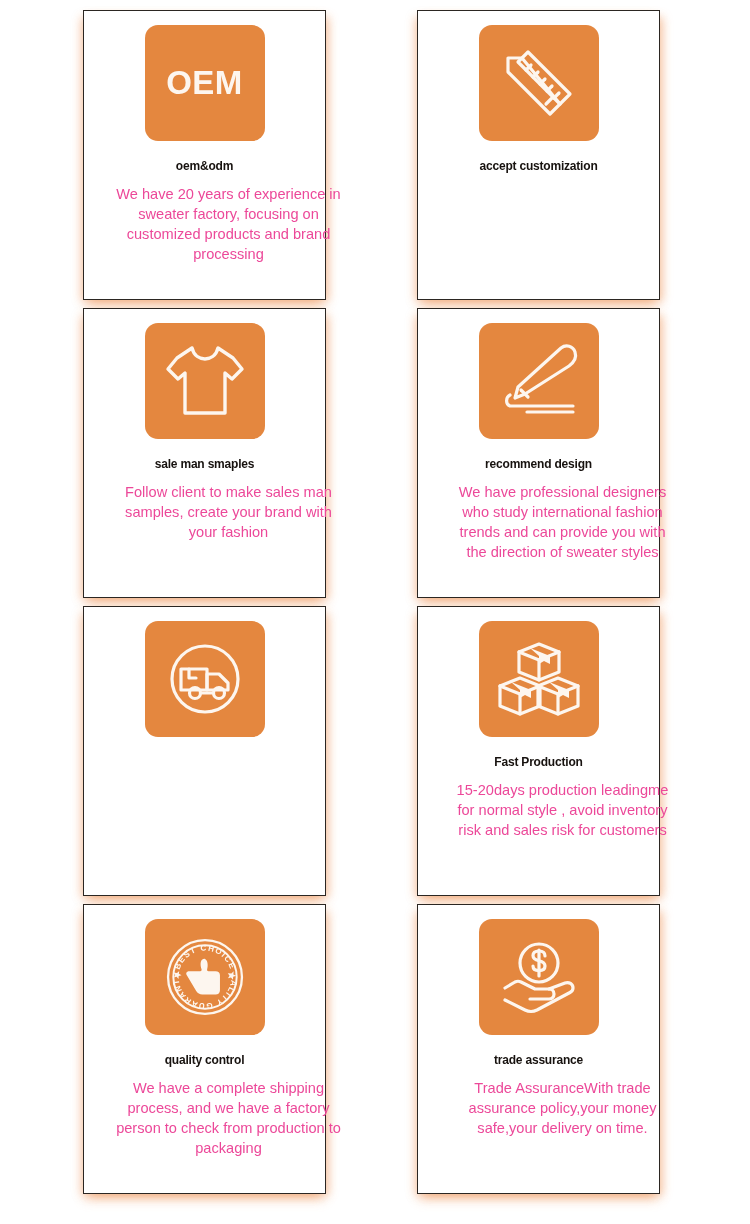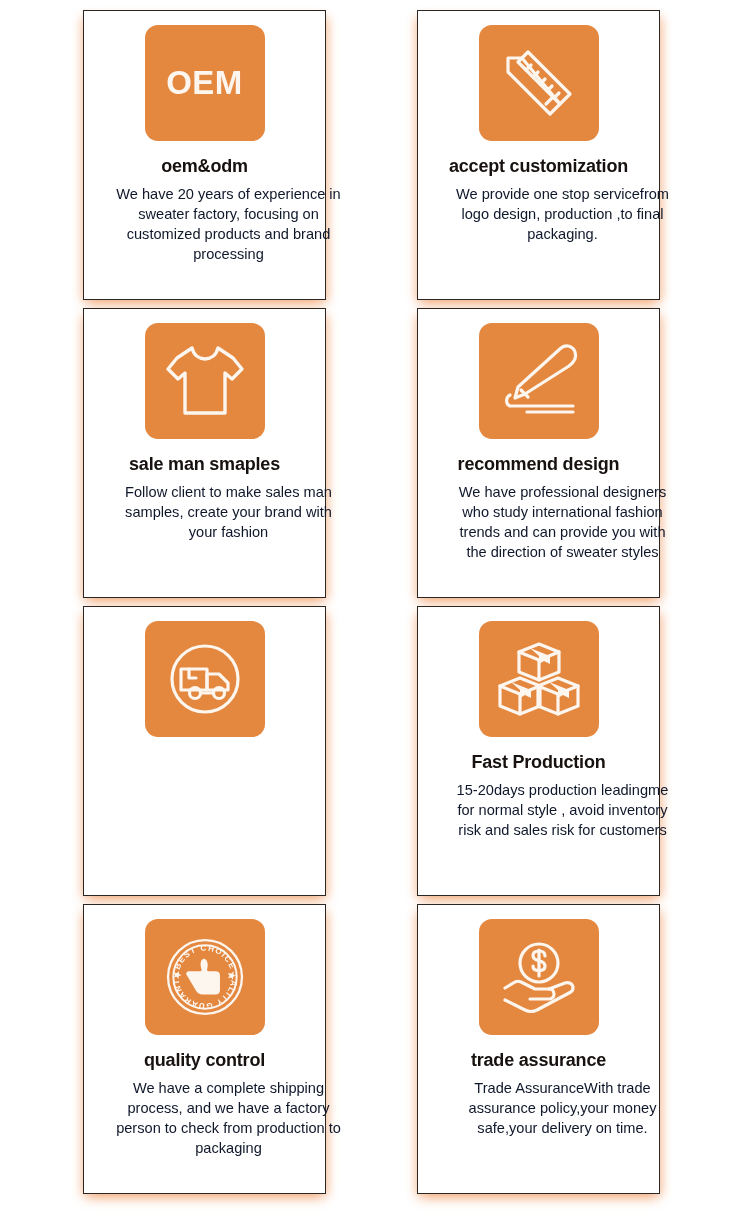--- a/index.html
+++ b/index.html
@@ -41,33 +41,33 @@
   .icon-tile svg { display: block; }
   .oem-text {
     color: #fdf6ef;
     font-size: 33px;
     font-weight: bold;
     letter-spacing: 0.5px;
     font-family: "Liberation Sans", sans-serif;
   }
   .card-title {
     margin-top: 14px;
-    font-size: 18px;
+    font-size: 12px;
     font-weight: bold;
     color: #17120f;
     text-align: center;
     line-height: 22px;
     letter-spacing: -0.2px;
     white-space: nowrap;
   }
   .card-desc {
     margin-top: 7px;
     font-size: 14.6px;
     line-height: 20px;
-    color: #0f172a;
+    color: #ec4899;
     text-align: center;
     width: 100%;
     padding: 0 2px;
     margin-left: 48px;
   }
 </style>
 </head>
 <body>
 
 <div id="grid">
@@ -89,21 +89,20 @@
         <path d="M38 28 L33 33"></path>
         <path d="M45 35 L40 40"></path>
         <path d="M52 42 L47 47"></path>
         <path d="M59 49 L54 54"></path>
 
         <path d="M60 18 L70 28 L28 70 L14 70 L14 56 Z" transform="rotate(90 39 39)"></path>
         <path d="M53 25 L60 32" transform="rotate(90 39 39)"></path>
       </svg>
     </div>
     <div class="card-title">accept customization</div>
-    <div class="card-desc">We provide one stop servicefrom logo design, production ,to final packaging.</div>
   </div>
 
   <div class="card">
     <div class="icon-tile">
       <svg width="82" height="76" viewBox="0 0 82 76" fill="none" stroke="#fdf6ef" stroke-width="3.4" stroke-linejoin="round" stroke-linecap="round">
         <path d="M28 5 L13 15 L4 26 L14 36 L21 30 L21 70 L61 70 L61 30 L68 36 L78 26 L69 15 L54 5
                  C52 13 46 16 41 16 C36 16 30 13 28 5 Z"></path>
       </svg>
     </div>
     <div class="card-title">sale man smaples</div>

